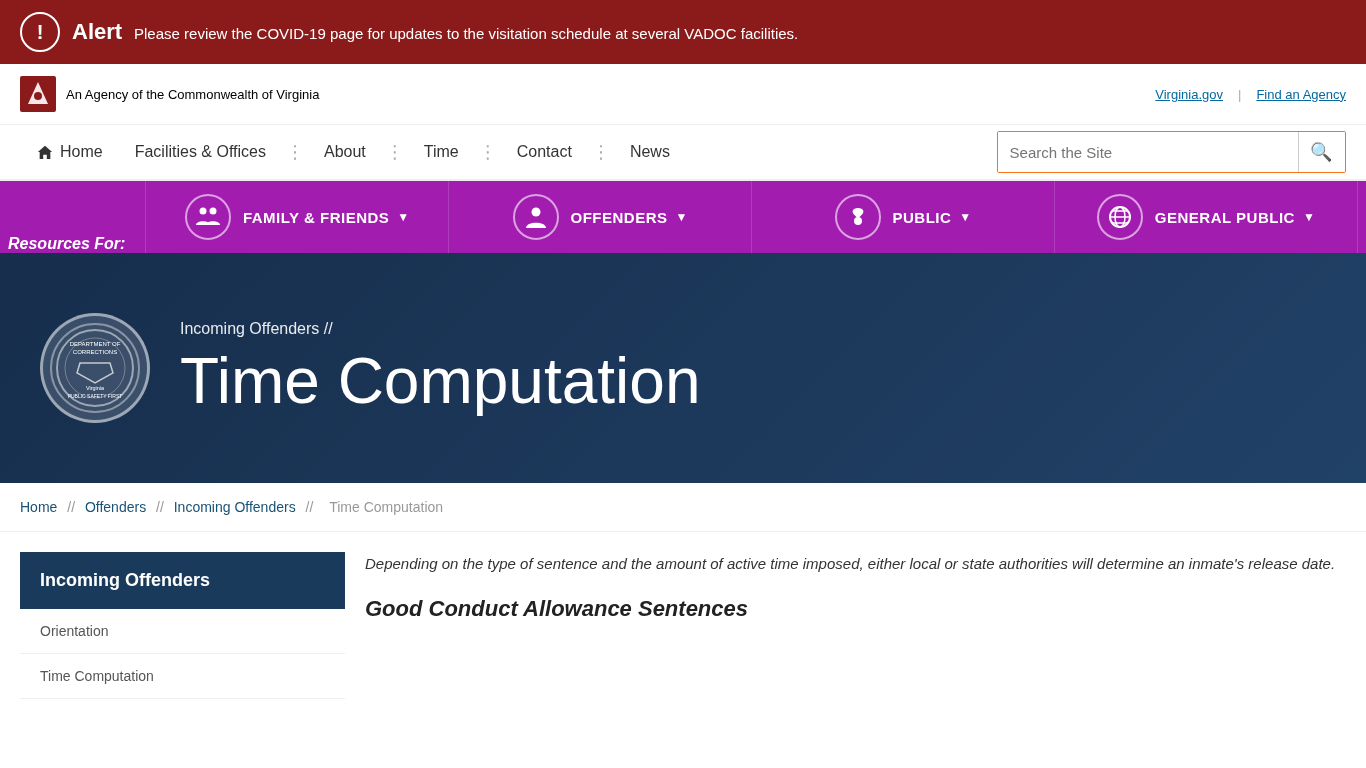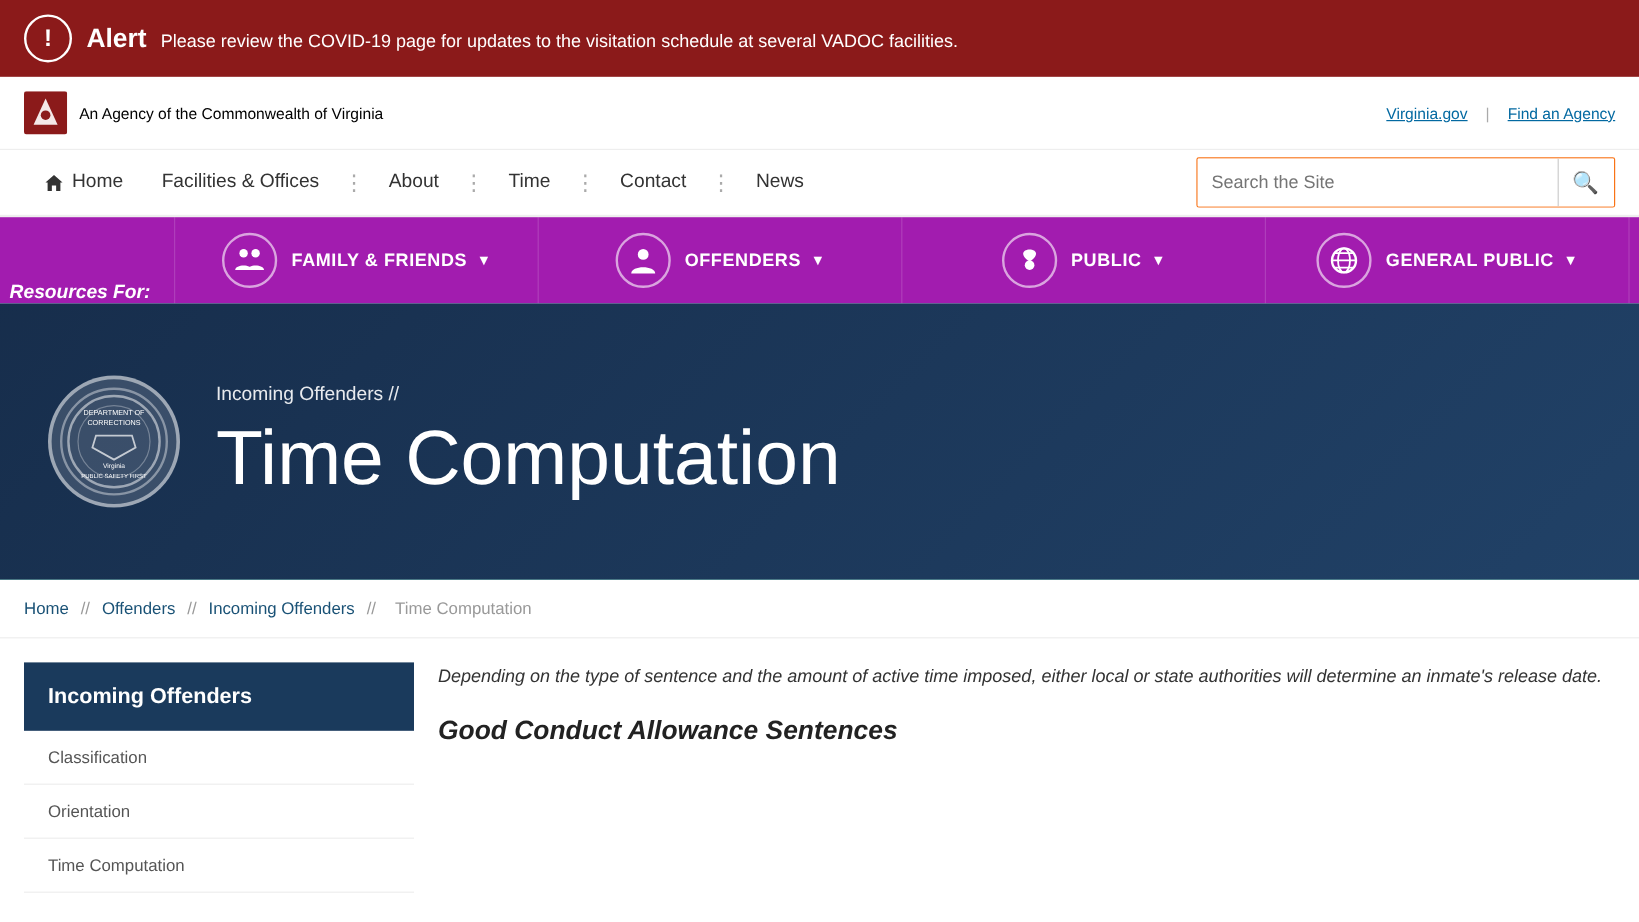--- a/index.html
+++ b/index.html
@@ -443,21 +443,20 @@
   <span> // </span>
   <a>Incoming Offenders</a>
   <span> // </span>
   <span>Time Computation</span>
 </div>
 
 <div class="content-area">
 
   <div class="sidebar">
     <div class="sidebar-header">Incoming Offenders</div>
-    <div class="sidebar-item">Classification</div>
     <div class="sidebar-item">Orientation</div>
     <div class="sidebar-item">Time Computation</div>
   </div>
 
   <div class="main-content">
     <p>Depending on the type of sentence and the amount of active time imposed, either local or state authorities will determine an inmate's release date.</p>
     <h2>Good Conduct Allowance Sentences</h2>
   </div>
 </div>
 

